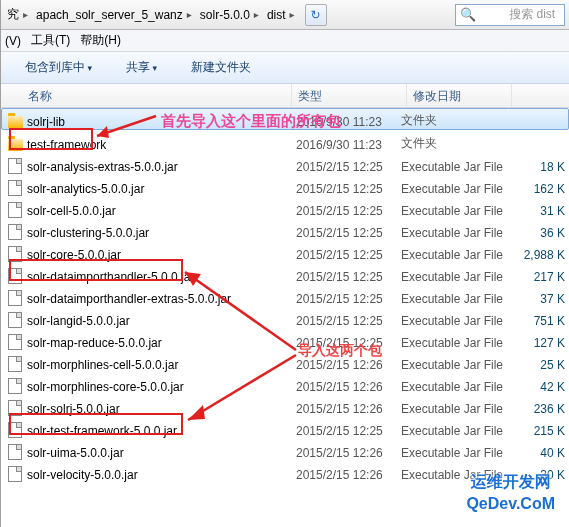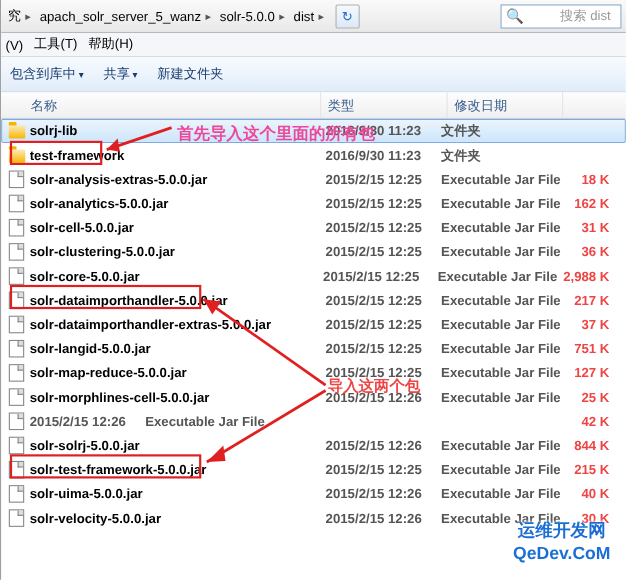--- a/index.html
+++ b/index.html
@@ -7,40 +7,40 @@
 .addressbar { height: 30px; background: linear-gradient(#fafafa,#e8e8e8); border-bottom: 1px solid #b8b8b8; display: flex; align-items: center; padding: 0 4px; }
 .crumb { display: flex; align-items: center; color: #000; padding: 0 2px; height: 22px; }
 .crumb .sep { color: #555; padding: 0 4px; font-size: 10px; }
 .searchbox { margin-left: auto; display: flex; align-items: center; border: 1px solid #8aa8cc; background: #fff; height: 22px; padding: 0 4px; width: 110px; }
 .searchbox .sicon { color: #2a6dc7; margin-right: 3px; font-size: 13px; }
 .searchbox .ph { color: #999; margin-left: 30px; }
 .refresh { width: 22px; height: 22px; border: 1px solid #b0b0b0; background: linear-gradient(#f5f9ff,#dde8f6); margin-left: 4px; display: flex; align-items: center; justify-content: center; color: #2a6dc7; border-radius: 2px; }
 .menubar { height: 22px; background: #f4f6fa; border-bottom: 1px solid #d8d8d8; display: flex; align-items: center; padding: 0 4px; gap: 10px; }
 .menubar span { color: #000; }
 .toolbar { height: 32px; background: linear-gradient(#f7fbff,#e1ecfa); border-bottom: 1px solid #c8d4e4; display: flex; align-items: center; padding: 0 8px; gap: 18px; }
-.toolbar span { color: #1a3e6e; }
+.toolbar span { color: #1a3e6e; margin-left: 16px; }
 .toolbar .drop::after { content: " ▾"; font-size: 9px; color: #1a3e6e; }
 .headers { height: 24px; background: linear-gradient(#fdfdfd,#f0f0f0); border-bottom: 1px solid #d8d8d8; display: flex; position: relative; }
 .hcell { padding: 4px 6px; color: #355b8c; border-right: 1px solid #e4e4e4; }
 .col-name { width: 291px; padding-left: 27px; }
 .col-date { width: 105px; }
 .col-type { width: 115px; }
 .col-size { flex: 1; text-align: right; padding-right: 10px; }
 .filelist { position: relative; }
-.row { height: 22px; display: flex; align-items: center; padding-left: 6px; font-weight: bold; }
+.row { height: 22px; display: flex; align-items: flex-end; padding-left: 6px; }
 .row.sel { background: linear-gradient(#ebf4fd,#cde6fb); border: 1px solid #7da9e0; border-radius: 2px; padding-left: 5px; }
 .ficon { width: 16px; height: 16px; margin-right: 4px; display: inline-flex; align-items: center; justify-content: center; }
 .folder { background: linear-gradient(#fceabb,#f8b500); border-radius: 1px; width: 15px; height: 12px; margin-top: 2px; position: relative; }
 .folder::before { content:""; position:absolute; top:-3px; left:0; width:7px; height:3px; background:#f8b500; border-radius:1px 1px 0 0; }
 .jar { width: 14px; height: 16px; background: #fff; border: 1px solid #888; position: relative; }
 .jar::before { content:""; position:absolute; top:0; right:0; width:4px; height:4px; background:#ddd; border-left:1px solid #888; border-bottom:1px solid #888; }
 .fname { width: 269px; color: #000; white-space: nowrap; overflow: hidden; }
 .fdate { width: 105px; color: #555; }
 .ftype { width: 115px; color: #555; white-space: nowrap; overflow: hidden; }
-.fsize { flex: 1; text-align: right; padding-right: 15px; color: #ef4444; white-space: nowrap; }
+.fsize { flex: 1; text-align: right; padding-right: 4px; color: #0c4a6e; white-space: nowrap; }
 .redbox { position: absolute; border: 2px solid #e02020; pointer-events: none; }
 .annot1 { position: absolute; top: 112px; left: 160px; color: #ec4899; font-size: 15px; font-weight: bold; pointer-events: none; text-align: center; }
 .annot2 { position: absolute; top: 342px; left: 297px; color: #ef4444; font-size: 14px; font-weight: bold; pointer-events: none; }
 .watermark { position: absolute; bottom: 14px; right: 14px; text-align: center; pointer-events: none; }
 .watermark .t1 { color: #1b6fd4; font-size: 16px; font-weight: bold; text-shadow: 0 0 3px #fff,0 0 3px #fff; }
 .watermark .t2 { color: #1b6fd4; font-size: 16px; font-weight: bold; text-shadow: 0 0 3px #fff,0 0 3px #fff; margin-top: 2px; }
 svg.arrow { position: absolute; top: 0; left: 0; width: 569px; height: 527px; pointer-events: none; }
 svg.arrow line { stroke: #e02020; stroke-width: 2.5; }
 svg.arrow polygon { fill: #e02020; }
 </style>
@@ -197,32 +197,33 @@
       </span>
       <span class="fname">solr-morphlines-cell-5.0.0.jar</span>
       <span class="fdate">2015/2/15 12:26</span>
       <span class="ftype">Executable Jar File</span>
       <span class="fsize">25 K</span>
     </div>
     <div class="row">
       <span class="ficon">
         <span class="jar"></span>
       </span>
+      <span class="fname">solr-morphlines-core-5.0.0.jar</span>
       <span class="fdate">2015/2/15 12:26</span>
       <span class="ftype">Executable Jar File</span>
       <span class="fsize">42 K</span>
     </div>
     <div class="row">
       <span class="ficon">
         <span class="jar"></span>
       </span>
       <span class="fname">solr-solrj-5.0.0.jar</span>
       <span class="fdate">2015/2/15 12:26</span>
       <span class="ftype">Executable Jar File</span>
-      <span class="fsize">844 K</span>
+      <span class="fsize">236 K</span>
     </div>
     <div class="row">
       <span class="ficon">
         <span class="jar"></span>
       </span>
       <span class="fname">solr-test-framework-5.0.0.jar</span>
       <span class="fdate">2015/2/15 12:25</span>
       <span class="ftype">Executable Jar File</span>
       <span class="fsize">215 K</span>
     </div>

